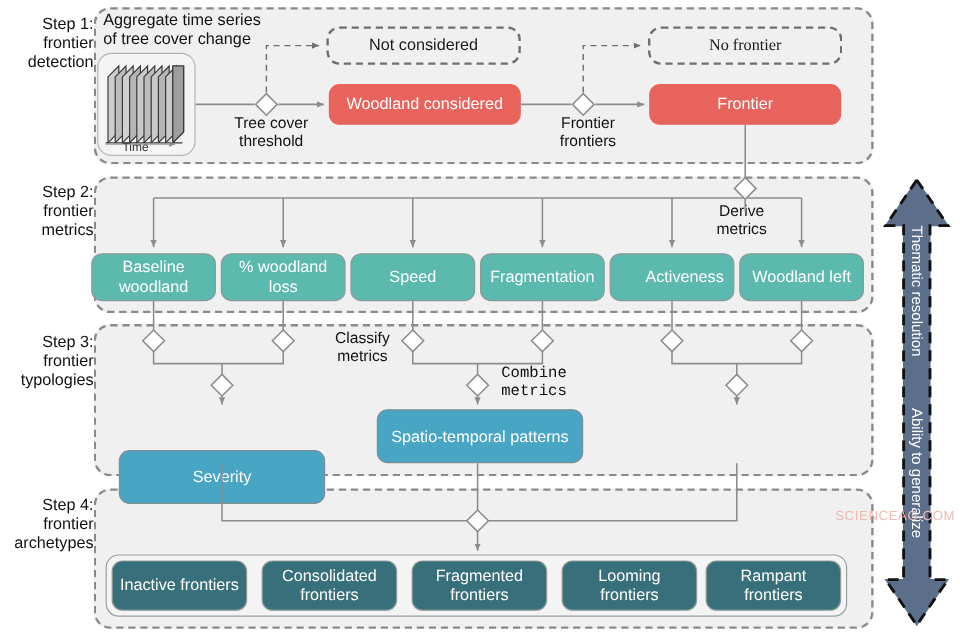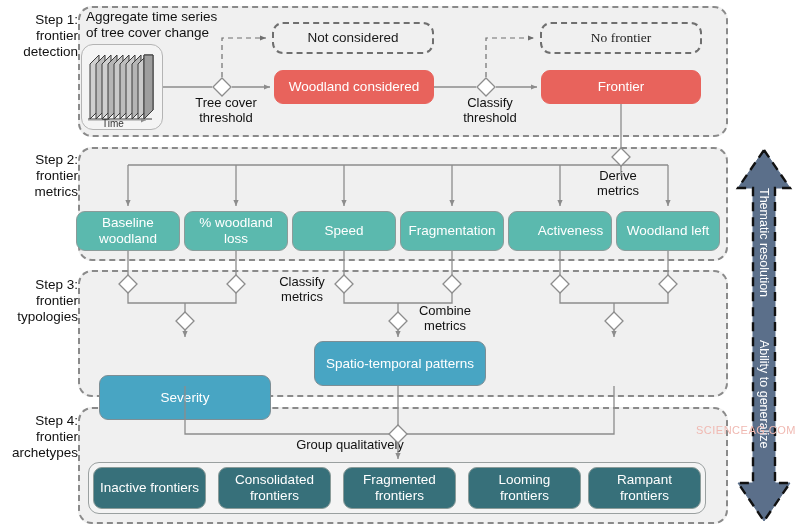--- a/index.html
+++ b/index.html
@@ -100,45 +100,44 @@
     <path d="M88,120 L146,120" stroke="#9a9a9a" stroke-width="1.2" fill="none" marker-end="url(#tinyArrow)"></path>
   </svg>
   <div class="time-label" style="left:102px;top:118px;">Time</div>
 
   <div class="node ghost" style="left:272px;top:22px;width:162px;height:32px;">Not considered</div>
   <div class="node red" style="left:274px;top:70px;width:160px;height:34px;">Woodland considered</div>
   <div class="node ghost" style="left:540px;top:22px;width:162px;height:32px;font-family:Liberation Serif, serif;">No frontier</div>
   <div class="node red" style="left:541px;top:70px;width:160px;height:34px;">Frontier</div>
 
   <div class="cap" style="left:180px;top:95px;width:92px;">Tree cover threshold</div>
-  <div class="cap" style="left:444px;top:95px;width:92px;">Classify threshold</div>
+  <div class="cap" style="left:444px;top:95px;width:92px;">Frontier frontiers</div>
 
   <div class="node teal" style="left:76px;top:211px;width:104px;height:40px;">Baseline woodland</div>
   <div class="node teal" style="left:184px;top:211px;width:104px;height:40px;">% woodland loss</div>
   <div class="node teal" style="left:292px;top:211px;width:104px;height:40px;text-align:center;">Speed</div>
   <div class="node teal" style="left:400px;top:211px;width:104px;height:40px;">Fragmentation</div>
   <div class="node teal" style="left:508px;top:211px;width:104px;height:40px;padding-left:25px;">Activeness</div>
   <div class="node teal" style="left:616px;top:211px;width:104px;height:40px;">Woodland left</div>
 
   <div class="cap" style="left:578px;top:168px;width:80px;">Derive metrics</div>
 
   <div class="node blue" style="left:99px;top:341px;width:172px;height:45px;margin-top:34px;">Severity</div>
   <div class="node blue" style="left:314px;top:341px;width:172px;height:45px;">Spatio-temporal patterns</div>
 
   <div class="cap" style="left:262px;top:274px;width:80px;">Classify metrics</div>
-  <div class="cap" style="left:405px;top:303px;width:80px;">Combine metrics</div>
+  <div class="cap" style="left:405px;top:303px;width:80px;font-family:Liberation Mono, monospace;">Combine metrics</div>
 
   <div class="group-frame" style="left:88px;top:462px;width:618px;height:52px;"></div>
   <div class="node dark" style="left:93px;top:467px;width:113px;height:42px;">Inactive frontiers</div>
   <div class="node dark" style="left:218px;top:467px;width:113px;height:42px;">Consolidated frontiers</div>
   <div class="node dark" style="left:343px;top:467px;width:113px;height:42px;">Fragmented frontiers</div>
   <div class="node dark" style="left:468px;top:467px;width:113px;height:42px;">Looming frontiers</div>
   <div class="node dark" style="left:588px;top:467px;width:113px;height:42px;">Rampant frontiers</div>
 
-  <div class="cap" style="left:270px;top:437px;width:160px;">Group qualitatively</div>
 
   <svg class="lines" viewBox="0 0 800 530">
     <defs>
       <marker id="arw" markerWidth="7" markerHeight="7" refX="6" refY="3.2" orient="auto" markerUnits="userSpaceOnUse">
         <path d="M0,0.6 L6,3.2 L0,5.8 z" fill="#8c8c8c"></path>
       </marker>
       <marker id="arwD" markerWidth="7" markerHeight="7" refX="6" refY="3.2" orient="auto" markerUnits="userSpaceOnUse">
         <path d="M0,0.6 L6,3.2 L0,5.8 z" fill="#6f6f6f"></path>
       </marker>
       <marker id="tinyArrow" markerWidth="6" markerHeight="6" refX="5" refY="2.8" orient="auto" markerUnits="userSpaceOnUse">

